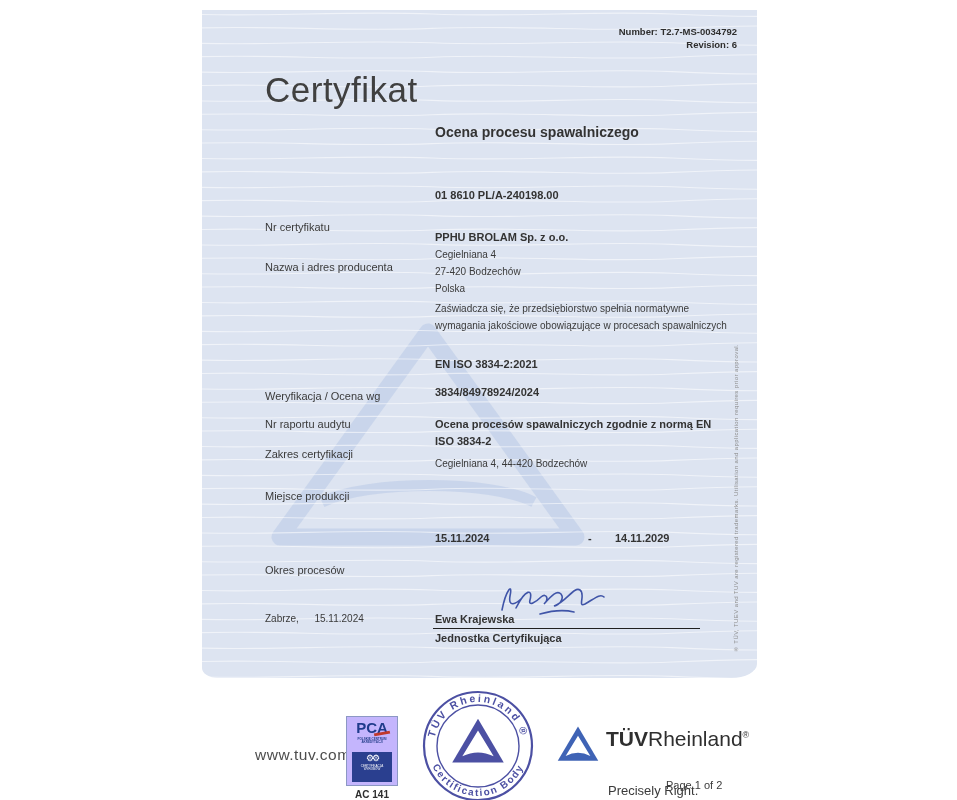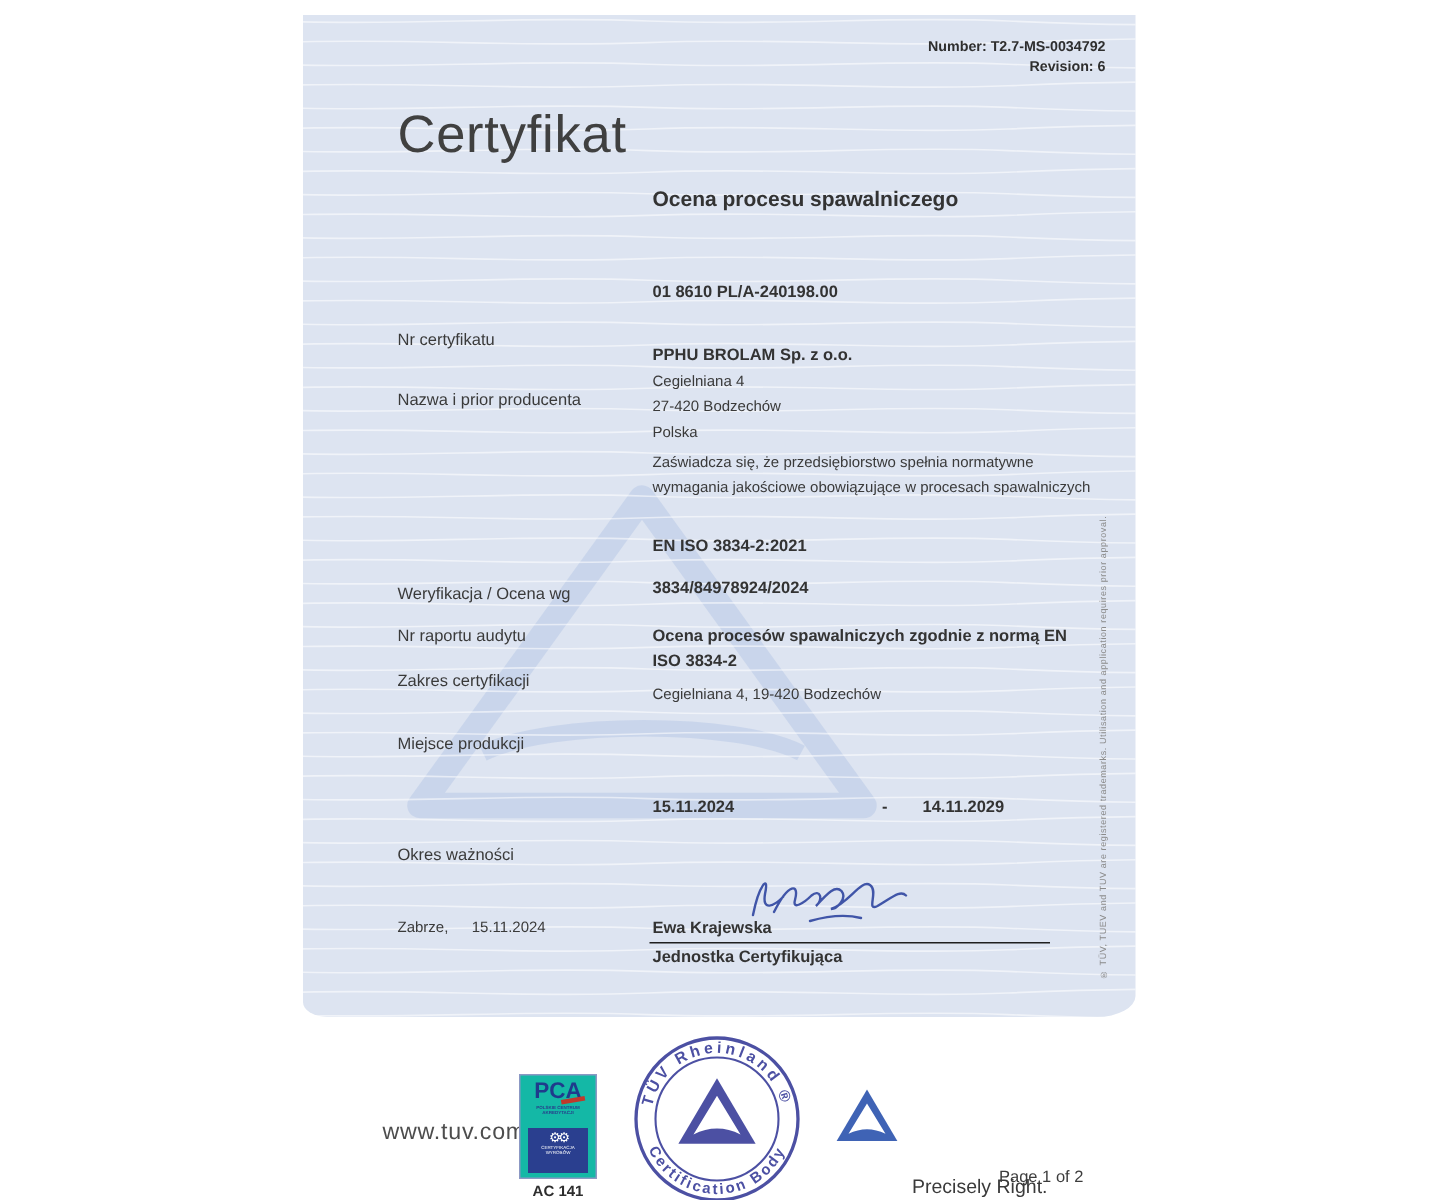--- a/index.html
+++ b/index.html
@@ -23,21 +23,21 @@
   .sigline{border-top:1.6px solid #1f1f1f;width:267px;height:0;}
   .sidetext{writing-mode:vertical-rl;transform:rotate(180deg);font-size:6px;color:#8b8b8b;letter-spacing:.4px;white-space:nowrap;}
   
   .website{font-size:15.5px;color:#4d4d4d;letter-spacing:.5px;}
   .pagefoot{font-size:11px;color:#3c3c3c;}
   .brandword{font-size:21px;color:#2f2f2f;white-space:nowrap;}
   .brandword b{font-weight:bold;}
   .brandreg{font-size:9px;vertical-align:8px;}
   .tagline{font-size:13px;color:#3a3a3a;}
   
-  .pca-box{width:50px;border:1px solid #8c98c4;background:#14b8a6;text-align:center;padding:2px 0 3px 0;}
+  .pca-box{width:50px;border:1px solid #8c98c4;background:#c4b5fd;text-align:center;padding:2px 0 3px 0;}
   .pca-name{font-size:15px;font-weight:bold;color:var(--pca-blue,#1f3b8c);line-height:14px;position:relative;display:inline-block;}
   .pca-red{position:absolute;right:-2px;bottom:1px;width:16px;height:2.5px;background:var(--pca-red,#c0392b);transform:rotate(-10deg);}
   .pca-sub{font-size:6px;transform:scale(.5);transform-origin:center top;color:#27418c;font-weight:bold;line-height:7px;width:200%;margin-left:-50%;}
   .pca-seal{width:40px;height:30px;background:#2a3f8f;margin:1px auto 0 auto;text-align:center;}
   .pca-gears{color:#fff;font-size:9px;line-height:12px;letter-spacing:-2px;}
   .pca-sealtxt{font-size:6px;transform:scale(.5);transform-origin:center top;color:#fff;line-height:7px;width:200%;margin-left:-50%;}
   .pca-ac{font-size:10px;font-weight:bold;color:#2e2e2e;text-align:center;margin-top:3px;}
 </style>
 </head>
 <body>
@@ -104,43 +104,43 @@
         <div><span>Number:</span> <span>T2.7-MS-0034792</span></div>
         <div><span>Revision:</span> <span>6</span></div>
       </div>
 
       <div class="abs subtitle" style="left:233px;top:114px;">Ocena procesu spawalniczego</div>
       <div class="abs title" style="left:63px;top:60px;">Certyfikat</div>
 
       <div class="abs lbl" style="left:63px;top:179px;">Nr certyfikatu</div>
       <div class="abs val" style="left:233px;top:179px;">01 8610 PL/A-240198.00</div>
 
-      <div class="abs lbl" style="left:63px;top:219px;">Nazwa i prior producenta</div>
+      <div class="abs lbl" style="left:63px;top:219px;">Nazwa i adres producenta</div>
       <div class="abs addr" style="left:233px;top:219px;">
         <div class="val">PPHU BROLAM Sp. z o.o.</div>
         <div class="reg">Cegielniana 4</div>
         <div class="reg">27-420 Bodzechów</div>
         <div class="reg">Polska</div>
       </div>
 
       <div class="abs reg statement" style="left:233px;top:291px;">Zaświadcza się, że przedsiębiorstwo spełnia normatywne wymagania jakościowe obowiązujące w procesach spawalniczych</div>
 
       <div class="abs lbl" style="left:63px;top:348px;">Weryfikacja / Ocena wg</div>
       <div class="abs val" style="left:233px;top:348px;">EN ISO 3834-2:2021</div>
 
       <div class="abs lbl" style="left:63px;top:376px;">Nr raportu audytu</div>
       <div class="abs val" style="left:233px;top:376px;">3834/84978924/2024</div>
 
       <div class="abs lbl" style="left:63px;top:406px;">Zakres certyfikacji</div>
       <div class="abs val scopeval" style="left:233px;top:406px;">Ocena procesów spawalniczych zgodnie z normą EN ISO 3834-2</div>
 
       <div class="abs lbl" style="left:63px;top:448px;">Miejsce produkcji</div>
-      <div class="abs reg" style="left:233px;top:448px;">Cegielniana 4, 19-420 Bodzechów</div>
-
-      <div class="abs lbl" style="left:63px;top:522px;">Okres ważności</div>
+      <div class="abs reg" style="left:233px;top:448px;">Cegielniana 4, 44-420 Bodzechów</div>
+
+      <div class="abs lbl" style="left:63px;top:522px;">Okres procesów</div>
       <div class="abs val" style="left:233px;top:522px;">15.11.2024</div>
       <div class="abs val" style="left:386px;top:522px;">-</div>
       <div class="abs val" style="left:413px;top:522px;">14.11.2029</div>
 
       <svg class="abs" style="left:292px;top:566px;" width="118" height="48" viewBox="0 0 118 48">
         <path d="M8 34 C 12 14, 19 6, 16 20 C 14 32, 22 28, 28 22 M22 32 C 32 12 39 13 36 24 C 34 31 42 26 47 21 C 53 16 55 24 50 28 C 58 19 63 14 67 18 C 71 23 64 30 60 30 C 72 26 80 10 86 14 C 92 18 83 32 91 28 C 100 23 106 17 110 21 M46 38 C 60 34 72 34 80 36" fill="none" stroke="#4055a8" stroke-width="1.6" stroke-linecap="round"></path>
       </svg>
 
       <div class="abs reg" style="left:63px;top:603px;">
         <span>Zabrze,</span>
@@ -193,16 +193,17 @@
     <text font-size="10" font-weight="bold" fill="#4c50a3" letter-spacing="1.6">
       <textPath href="#arcBottom" startOffset="50%" text-anchor="middle">Certification Body</textPath>
     </text>
   </svg>
 
   <svg class="abs" style="left:556px;top:724px;" width="44" height="40" viewBox="0 0 100 90">
     <path d="M50 5 L96 83 L4 83 Z" fill="#3f63b5"></path>
     <path d="M50 26 L78 72 Q 50 58 22 72 Z" fill="#ffffff"></path>
     <path d="M4 83 Q 35 64 70 74 L 96 83 Z" fill="#ffffff" opacity="0.0"></path>
   </svg>
+  <div class="abs brandword" style="left:606px;top:727px;"><b>TÜV</b><span>Rheinland</span><span class="brandreg">®</span></div>
   <div class="abs tagline" style="left:608px;top:783px;">Precisely Right.</div>
 
   <div class="abs pagefoot" style="left:666px;top:779px;">Page 1 of 2</div>
 </div>
 
 </body></html>

